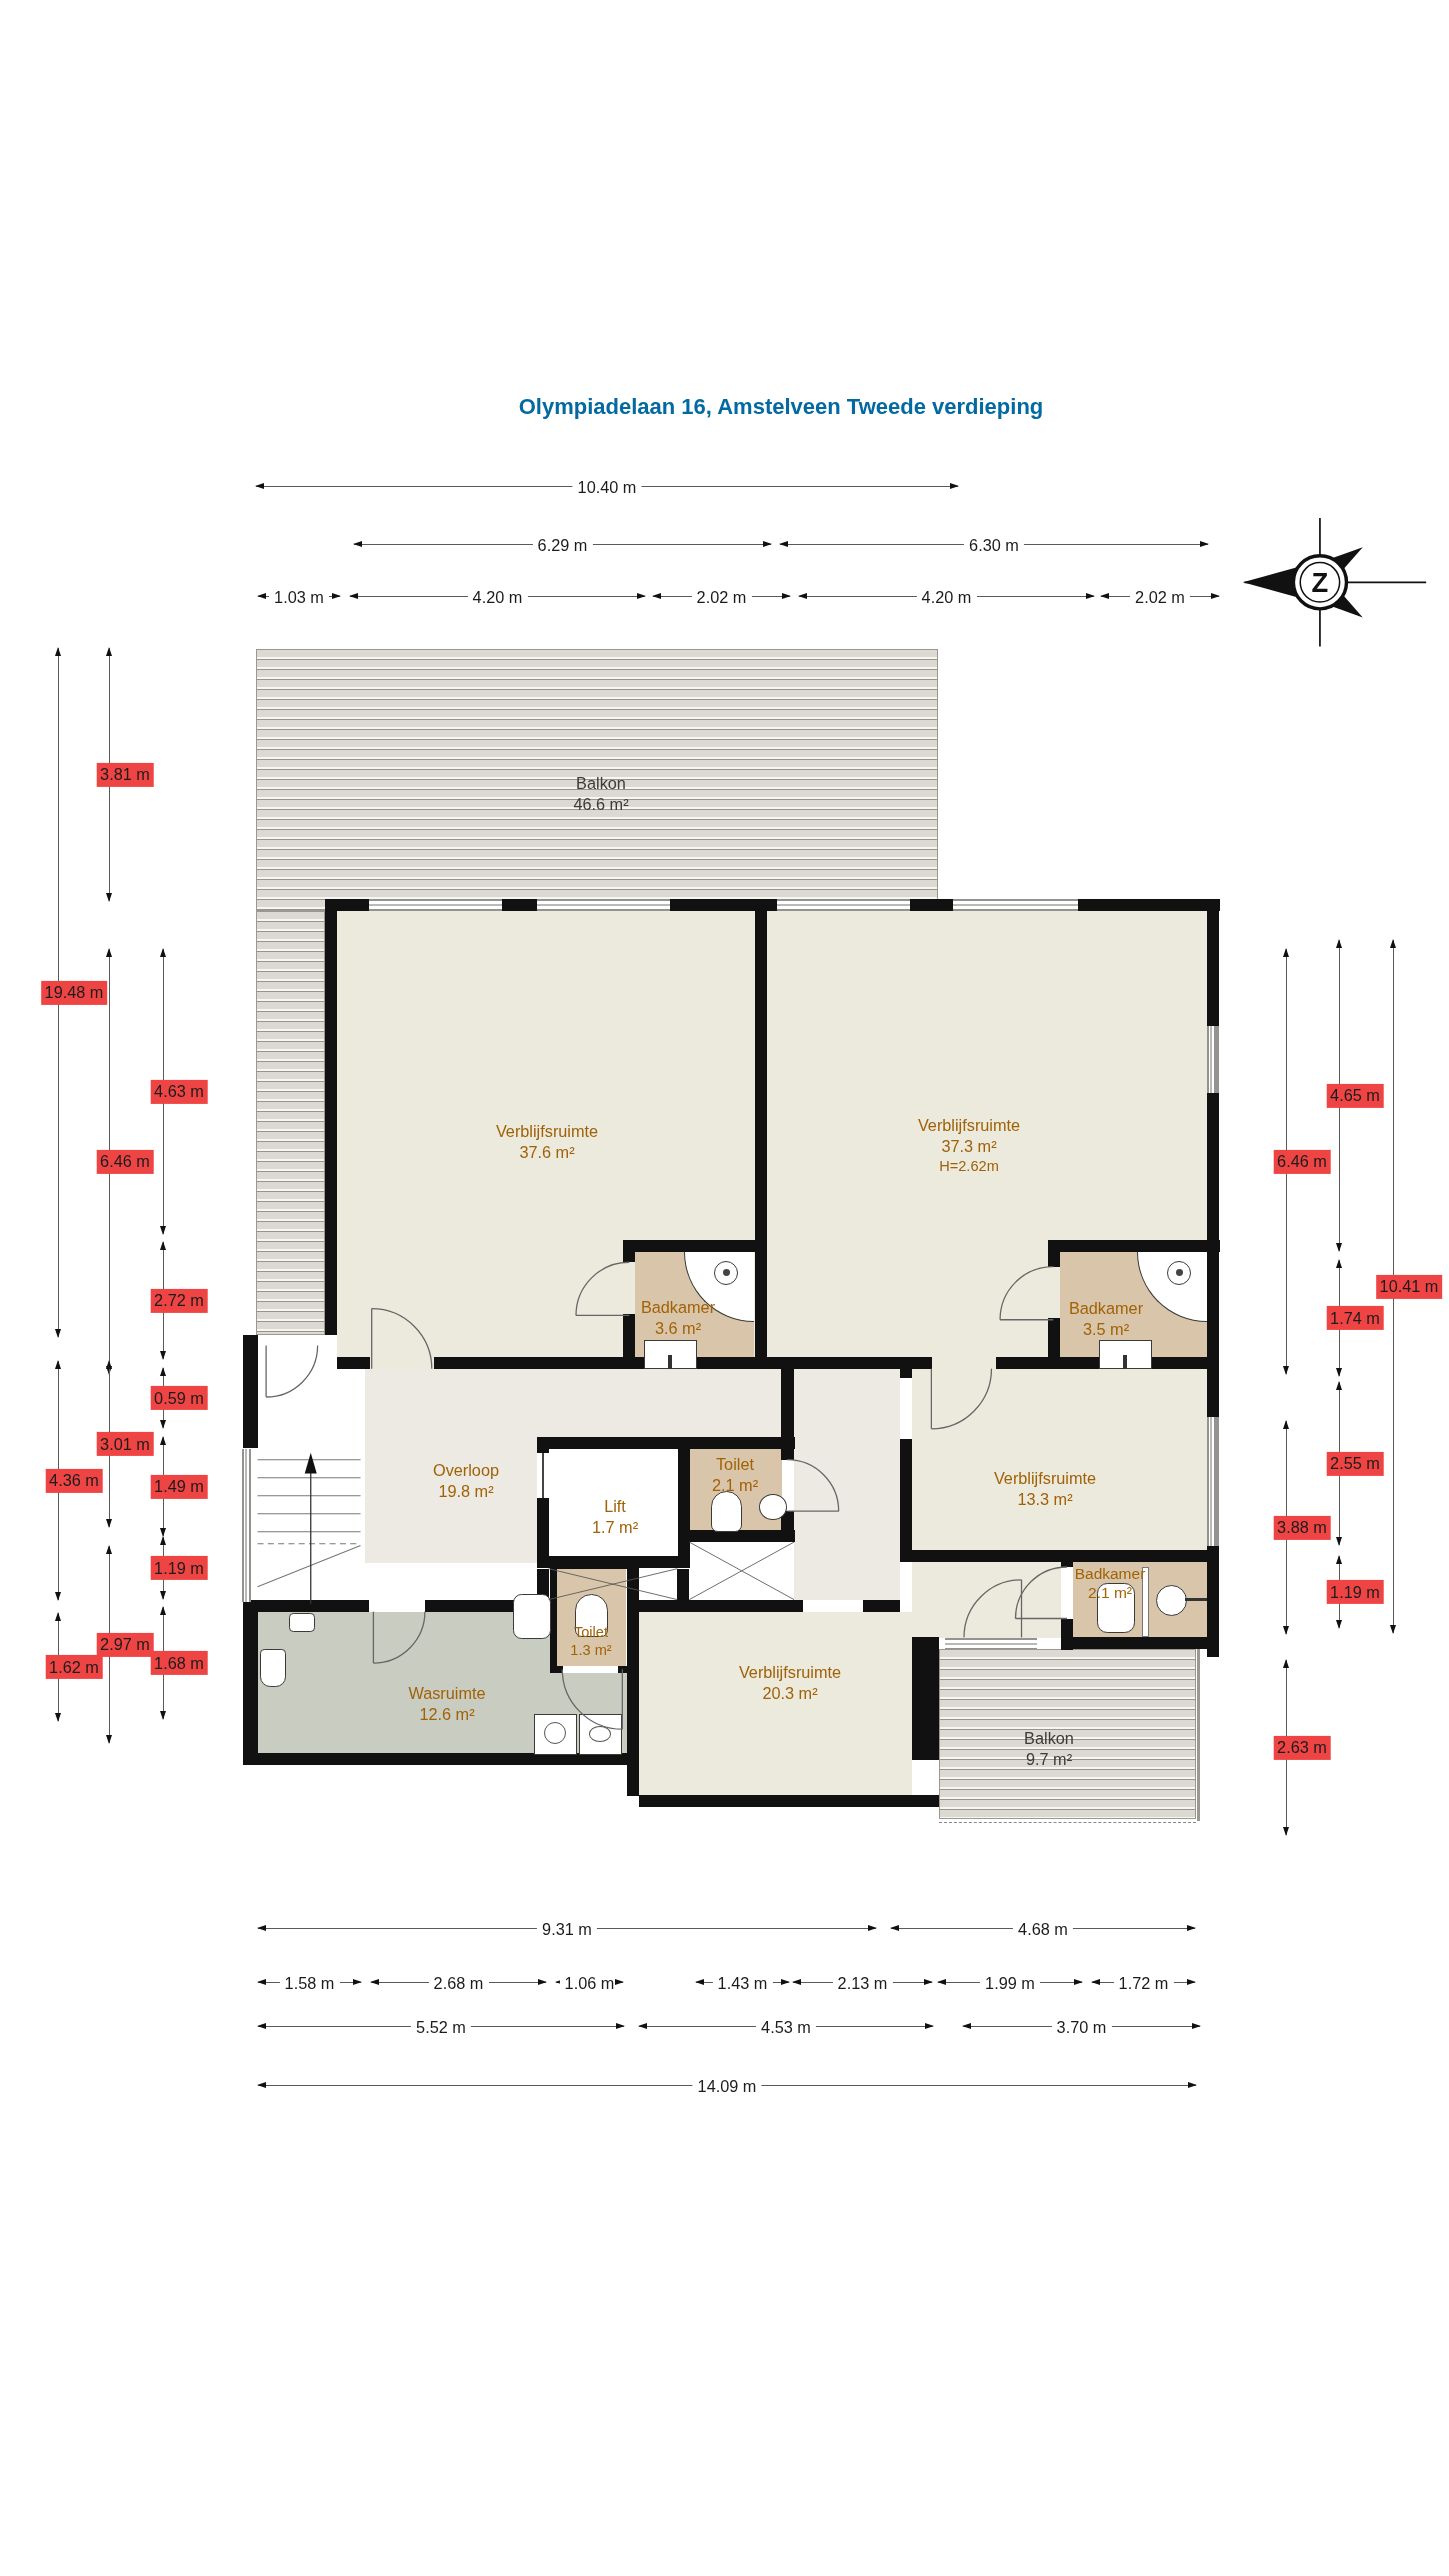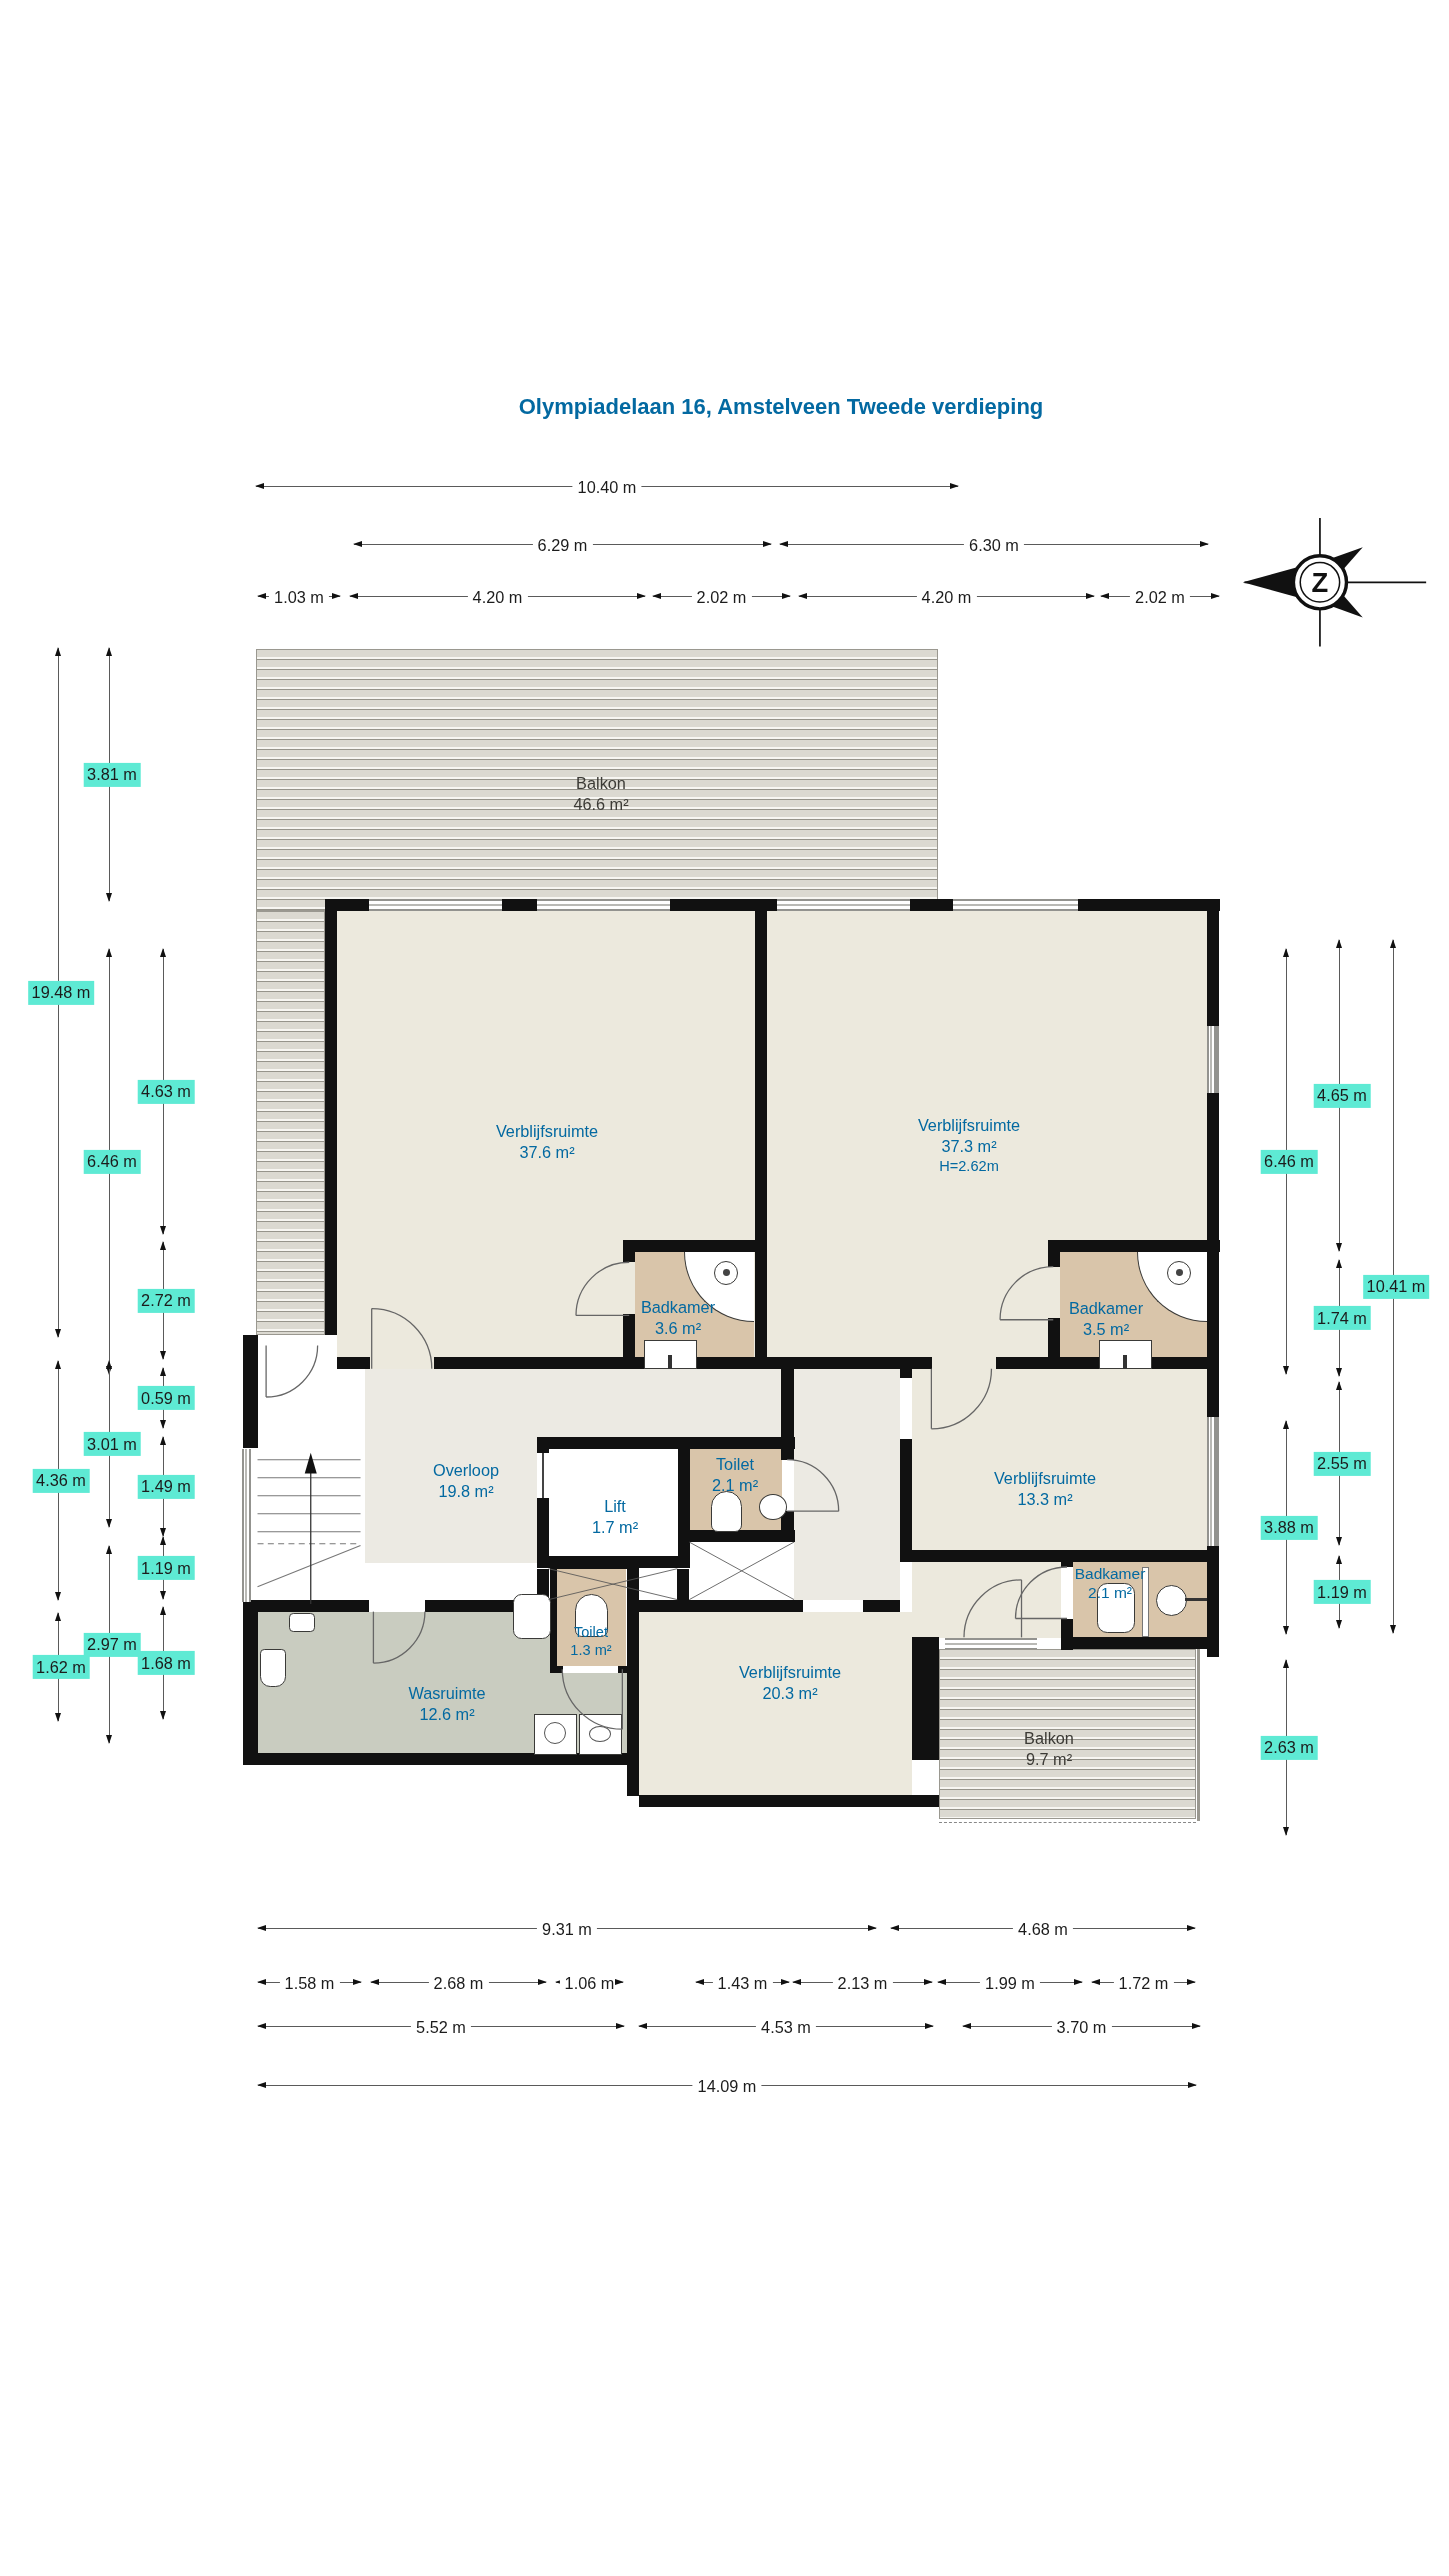--- a/index.html
+++ b/index.html
@@ -11,32 +11,32 @@
     border-top:3.9px solid transparent;border-bottom:3.9px solid transparent;border-right:9.4px solid #111;}
   .hdim::after{content:"";position:absolute;right:-0.9px;top:-4.3px;width:0;height:0;
     border-top:3.9px solid transparent;border-bottom:3.9px solid transparent;border-left:9.4px solid #111;}
   .hdim>span{position:absolute;left:50%;top:0;transform:translate(-50%,-50%);
     background:#fff;padding:0 5.2px;font-size:16.3px;white-space:nowrap;color:#1c1c1c;}
   .vdim{position:absolute;width:0;border-left:0.9px solid #5a5a5a;}
   .vdim::before{content:"";position:absolute;top:-0.9px;left:-4.3px;width:0;height:0;
     border-left:3.9px solid transparent;border-right:3.9px solid transparent;border-bottom:9.4px solid #111;}
   .vdim::after{content:"";position:absolute;bottom:-0.9px;left:-4.3px;width:0;height:0;
     border-left:3.9px solid transparent;border-right:3.9px solid transparent;border-top:9.4px solid #111;}
-  .vdim>span{position:absolute;top:50%;left:2px;transform:translate(-50%,-50%);
-    background:#5eead4;padding:2.6px 3.4px;font-size:16.3px;white-space:nowrap;color:#1c1c1c;}
+  .vdim>span{position:absolute;top:50%;left:15px;transform:translate(-50%,-50%);
+    background:#ef4444;padding:2.6px 3.4px;font-size:16.3px;white-space:nowrap;color:#1c1c1c;}
   
   .fill{position:absolute;}
   .wall{position:absolute;background:#111;}
   .deck{position:absolute;border:0.9px solid #9a9890;box-sizing:border-box;
     background:repeating-linear-gradient(to bottom,#dbd9d1 0px,#dbd9d1 6.9px,#f7f6f2 6.9px,#f7f6f2 8.6px,#96948b 8.6px,#96948b 10px);}
   .winh{position:absolute;background:linear-gradient(to bottom,#93938f 0 1.7px,#fff 1.7px 5.2px,#b9b9b5 5.2px 6.9px,#fff 6.9px 10.3px,#93938f 10.3px 12px);}
   .winv{position:absolute;background:linear-gradient(to right,#93938f 0 1.7px,#fff 1.7px 3.4px,#b9b9b5 3.4px 5.2px,#fff 5.2px 6.9px,#93938f 6.9px 8.6px);}
   .fx{position:absolute;background:#fff;border:1.7px solid #3a3a38;box-sizing:border-box;}
   .rlabel{position:absolute;transform:translateX(-50%);text-align:center;font-size:16.3px;
-    line-height:20.6px;color:#0369a1;white-space:nowrap;}
+    line-height:20.6px;color:#a16207;white-space:nowrap;}
   .rlabel span{display:block;}
   .title{position:absolute;text-align:center;transform:translateX(-50%);font-weight:bold;
     font-size:22px;line-height:28px;color:#0369a1;}
   .footer{position:absolute;text-align:center;transform:translateX(-50%);font-size:14.6px;
     line-height:15.5px;color:#222;}
   svg.overlay{position:absolute;left:0;top:0;pointer-events:none;}
 </style>
 </head>
 <body>
 

